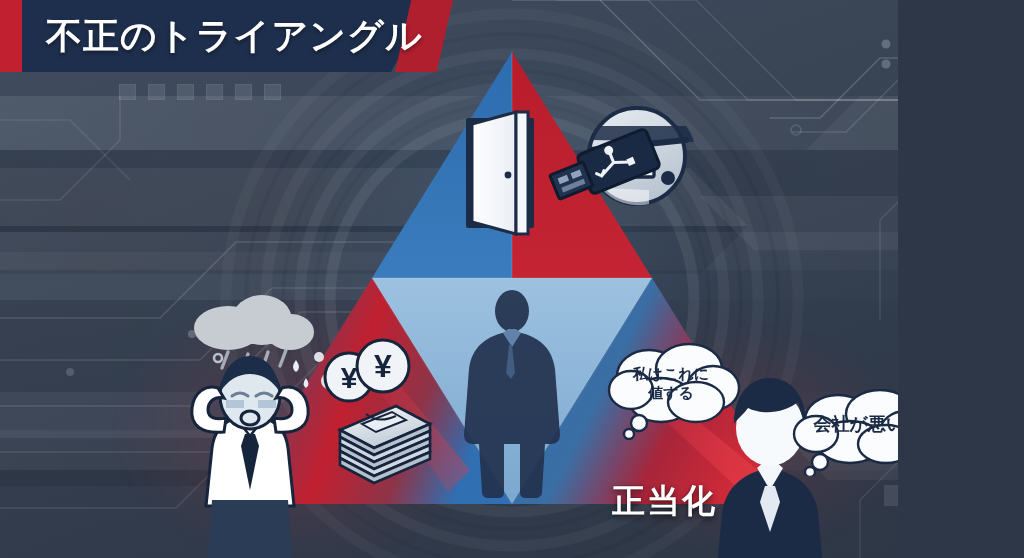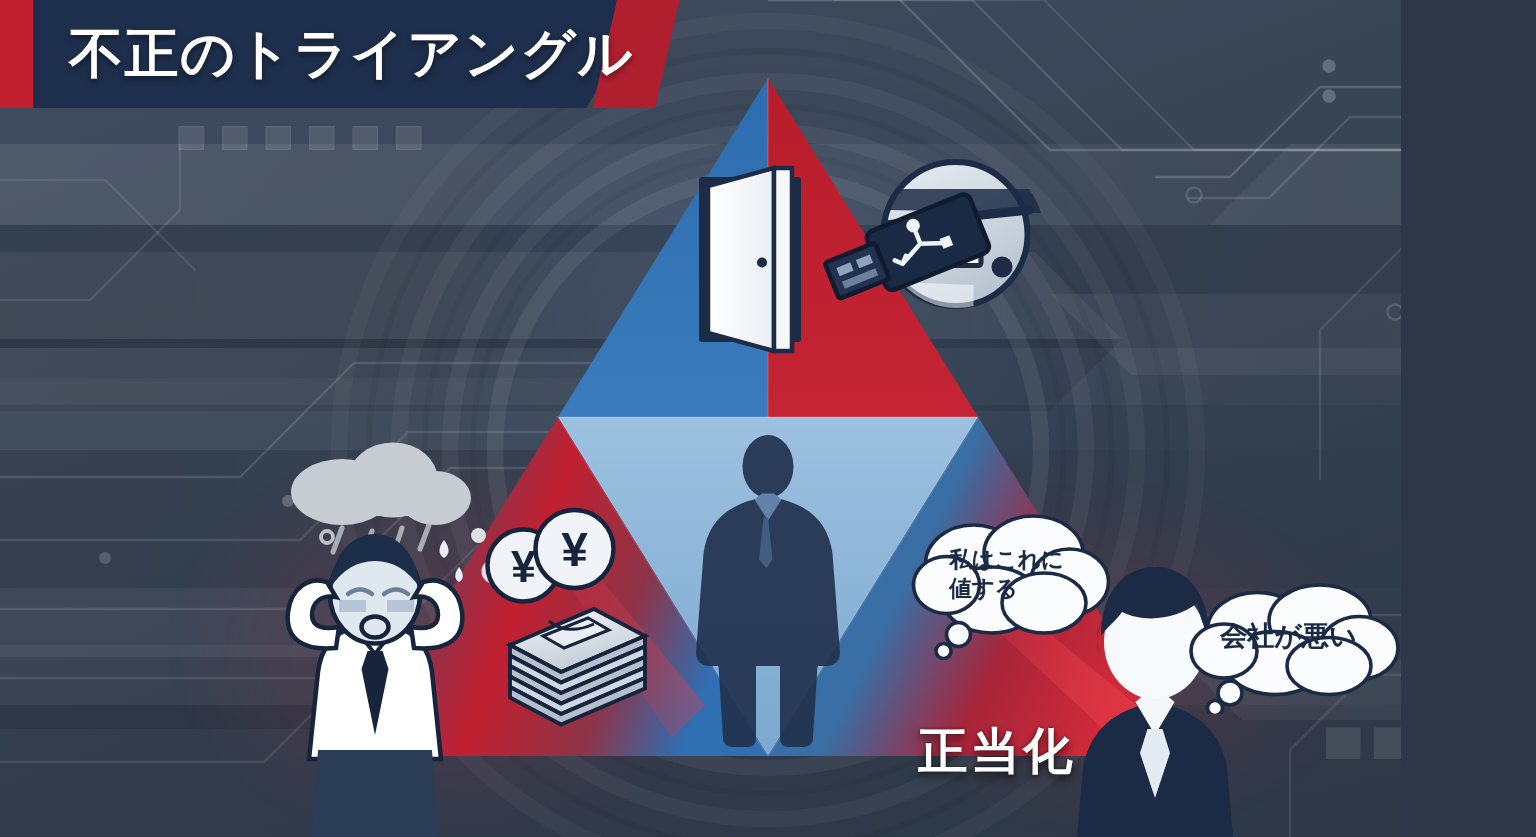--- a/index.html
+++ b/index.html
@@ -1,17 +1,17 @@
 <!DOCTYPE html>
 <html><head>
 <meta charset="utf-8">
 <style>
   html,body{margin:0;padding:0;background:#2d3748;}
   body{font-family:"Liberation Sans","DejaVu Sans",sans-serif;}
-  #stage{position:relative;width:898px;height:558px;overflow:hidden;background:#3b4657;padding-left:36px;}
+  #stage{position:relative;width:898px;height:558px;overflow:hidden;background:#3b4657;}
 
   
   .bg-base{position:absolute;inset:0;
     background:linear-gradient(160deg,#414d60 0%,#3a4556 38%,#333e4f 70%,#2f3948 100%);}
   .bg-svg{position:absolute;inset:0;}
 
   
   .title-wrap{position:absolute;left:0;top:0;height:72px;width:452px;z-index:40;}
   .title-red{position:absolute;left:0;top:0;width:26px;height:72px;background:#c0202f;}
   .title-navy{position:absolute;left:22px;top:0;height:72px;width:410px;
@@ -33,21 +33,21 @@
   
   .lbl{position:absolute;z-index:34;color:#fff;font-weight:700;
     text-shadow:0 3px 6px rgba(0,0,0,.55),0 0 2px rgba(0,0,0,.5);}
   .lbl-kikai{left:468px;top:224px;font-size:33px;letter-spacing:2px;}
   .lbl-doki{left:327px;top:479px;font-size:33px;letter-spacing:2px;}
   .lbl-seitoka{left:612px;top:479px;font-size:33px;letter-spacing:2px;}
   .lbl-center{left:437px;top:338px;font-size:27px;letter-spacing:1px;
     text-shadow:0 2px 5px rgba(0,0,0,.6);}
 
   
-  .bubble{position:absolute;z-index:36;color:#1b2a45;font-weight:700;
+  .bubble{position:absolute;z-index:36;color:#1b2a45;font-weight:700;text-align:center;
     display:flex;align-items:center;justify-content:center;}
   .bub1{left:615px;top:352px;width:112px;height:62px;font-size:15px;line-height:19px;}
   .bub2{left:800px;top:398px;width:118px;height:52px;font-size:18px;line-height:19px;}
   .bubble .txt{position:relative;z-index:3;padding:0 6px;}
   .bubble svg{position:absolute;left:-14px;top:-16px;}
 
   
   .sparkle{position:absolute;left:952px;top:500px;z-index:30;}
 
   

